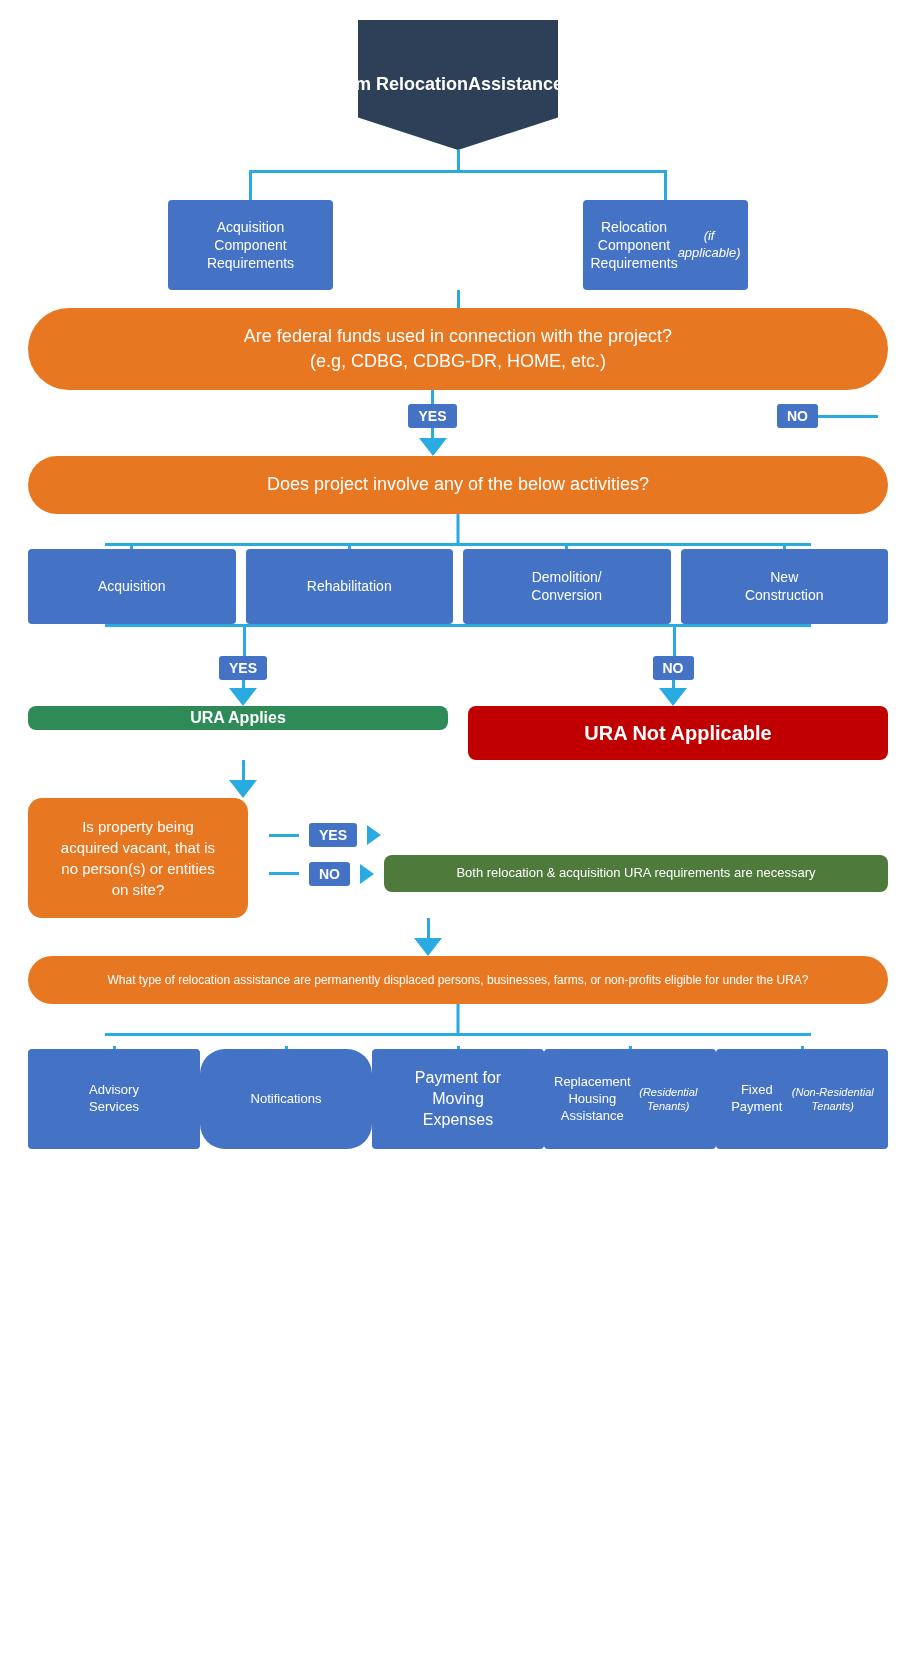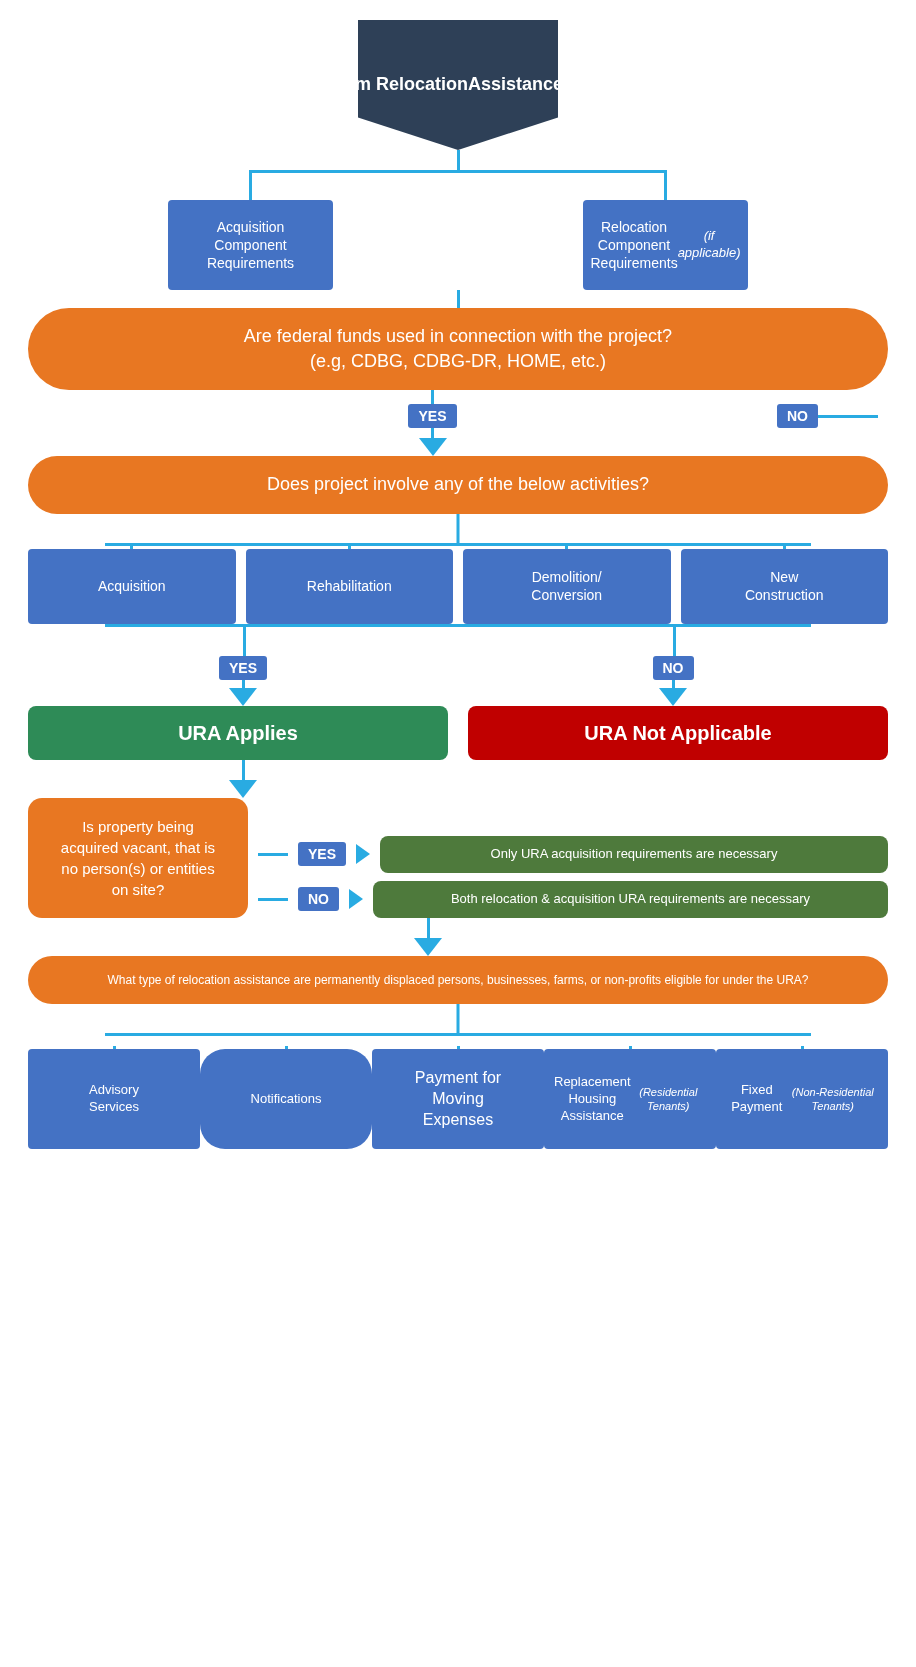--- a/index.html
+++ b/index.html
@@ -73,22 +73,22 @@
       border-radius: 50px;
       width: 100%;
       line-height: 1.4;
     }
 
     
     .node-green {
       background: #2E8B57;
       color: #fff;
       text-align: center;
-      padding: 14px 20px;
-      font-size: 20px;
+      padding: 2px 20px;
+      font-size: 16px;
       font-weight: bold;
       border-radius: 8px;
       line-height: 1.3;
     }
 
     
     .node-red {
       background: #C00000;
       color: #fff;
       text-align: center;
@@ -157,22 +157,22 @@
       display: flex;
       flex-direction: column;
       align-items: center;
     }
 
     
     .property-section {
       display: flex;
       flex-direction: row;
       width: 100%;
-      gap: 10px;
-      align-items: flex-end;
+      gap: 21px;
+      align-items: center;
     }
     .property-left {
       flex: 0 0 220px;
     }
     .property-right {
       flex: 1;
       display: flex;
       flex-direction: column;
       gap: 8px;
     }
@@ -357,23 +357,20 @@
         <span style="white-space:pre-line;text-align:center;">Is property being acquired vacant, that is no person(s) or entities on site?</span>
       </div>
     </div>
 
     <div class="property-right">
 
       <div class="yes-no-prop-row">
         <div class="connector-h" style="width:30px;"></div>
         <div class="badge">YES</div>
         <div style="width:0;height:0;border-top:10px solid transparent;border-bottom:10px solid transparent;border-left:14px solid #29ABE2;margin-left:0;"></div>
-        <div class="node-green-sm" style="flex:1;">
-          <span>Only URA acquisition requirements are necessary</span>
-        </div>
       </div>
 
       <div class="yes-no-prop-row">
         <div class="connector-h" style="width:30px;"></div>
         <div class="badge">NO</div>
         <div style="width:0;height:0;border-top:10px solid transparent;border-bottom:10px solid transparent;border-left:14px solid #29ABE2;margin-left:0;"></div>
         <div class="node-green-sm" style="flex:1;">
           <span>Both  relocation &amp; acquisition URA requirements are necessary</span>
         </div>
       </div>

